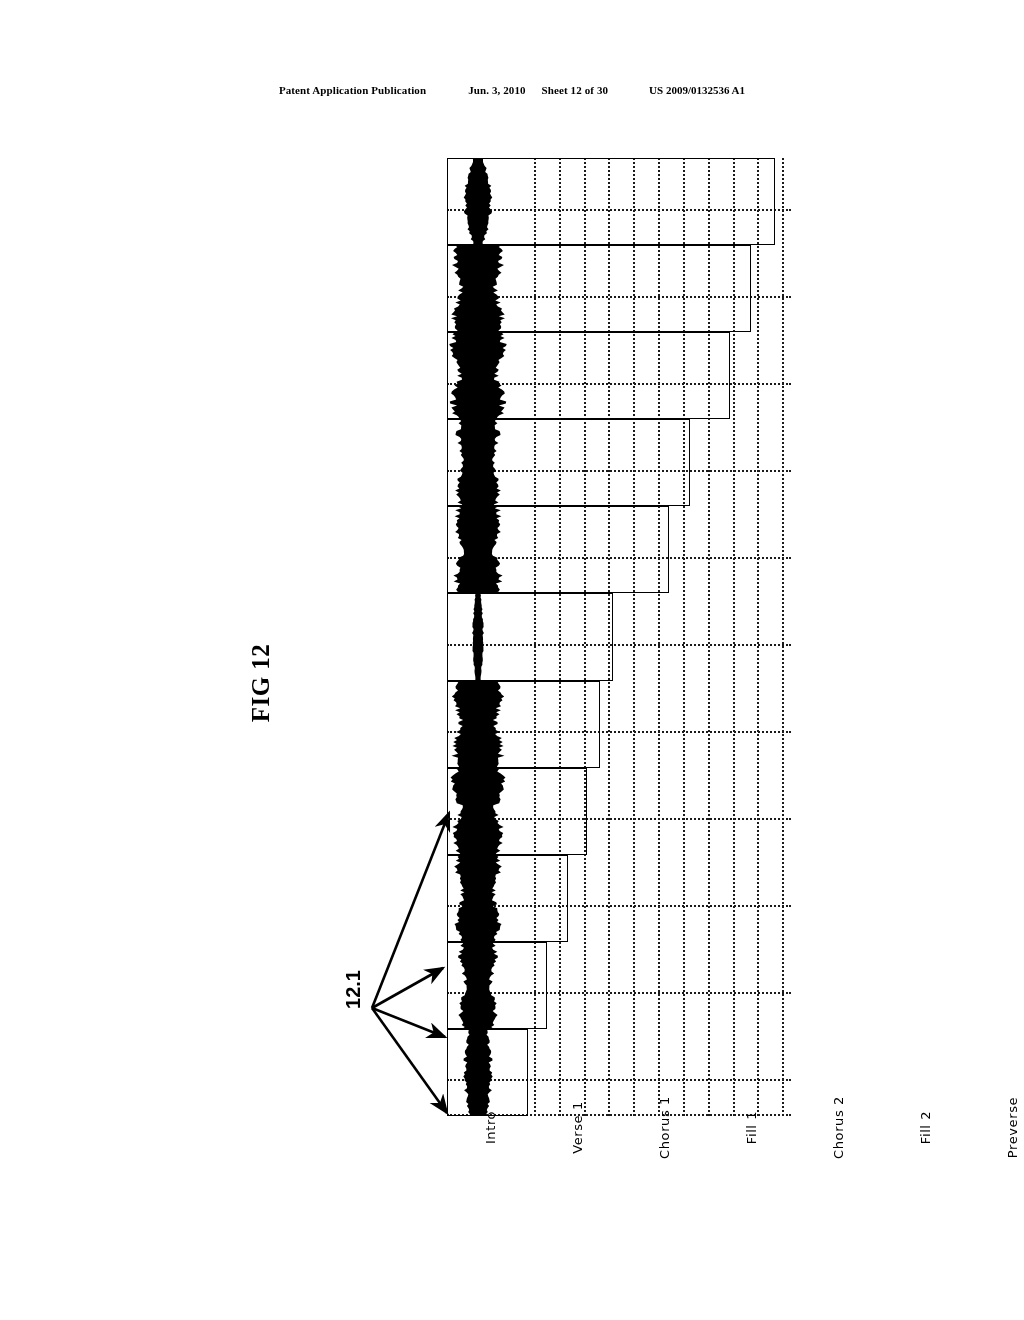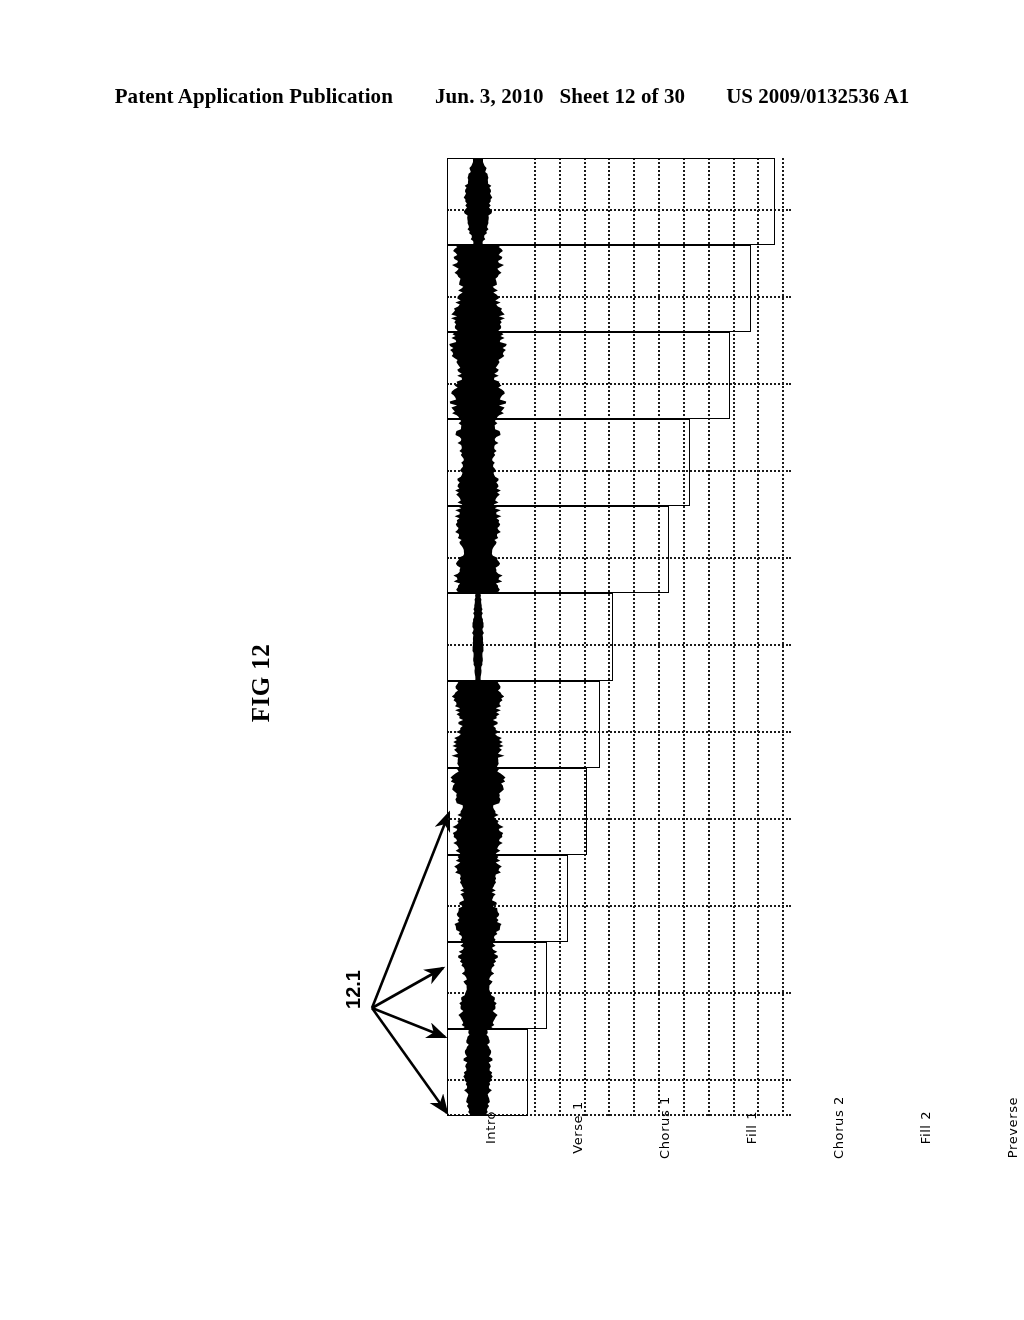--- a/index.html
+++ b/index.html
@@ -20,21 +20,21 @@
   #patent-header {
     position: absolute;
     left: 0;
     top: 84px;
     width: 1024px;
     display: flex;
     justify-content: center;
     align-items: baseline;
     font-family: "Liberation Serif", serif;
     font-weight: bold;
-    font-size: 21px;
+    font-size: 11px;
     letter-spacing: 0.1px;
     white-space: nowrap;
   }
   #patent-header .hdr-pub { margin-right: 42px; }
   #patent-header .hdr-date { margin-right: 16px; }
   #patent-header .hdr-sheet { margin-right: 41px; }
   #patent-header .hdr-num { letter-spacing: 0px; }
 
   
   #fig-label {

